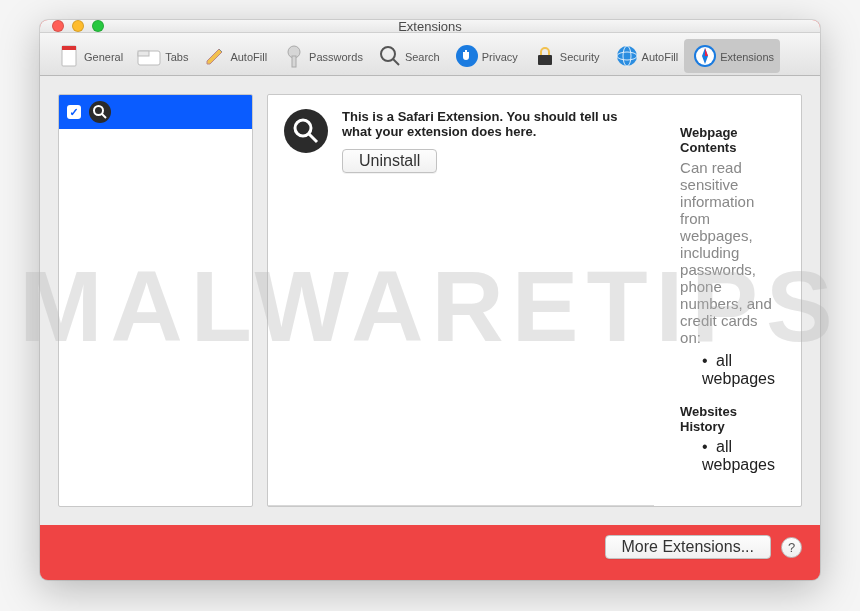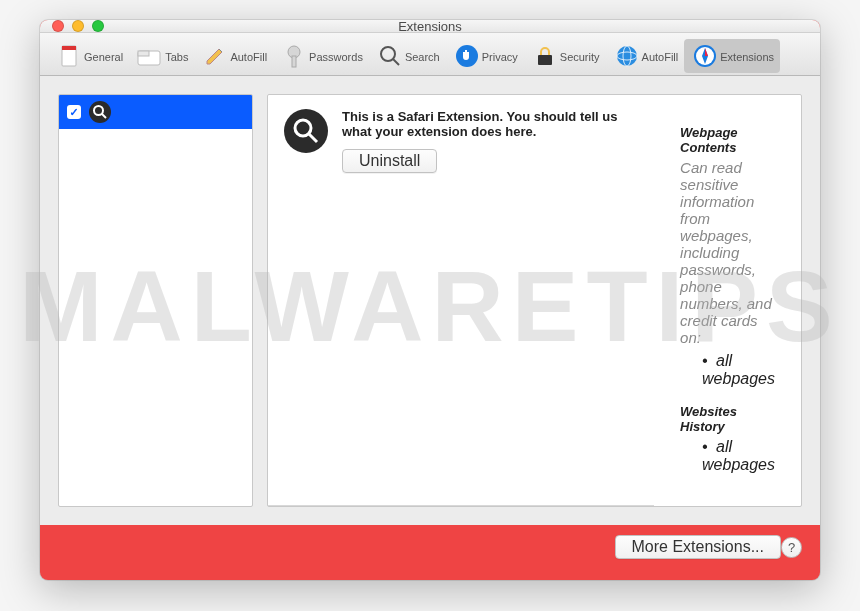--- a/index.html
+++ b/index.html
@@ -160,21 +160,20 @@
       padding: 2px 16px;
       font-size: 16px;
       color: #333;
       cursor: pointer;
       box-shadow: 0 1px 0 rgba(0,0,0,0.05);
       text-align: right;
     }
     .main-body {
       padding: 30px 26px 16px;
       flex: 1;
-      font-style: italic;
     }
     .section-title {
       font-size: 13px;
       font-weight: 700;
       color: #222;
       margin-bottom: 4px;
     }
     .section-sub {
       font-size: 15px;
       color: #888;
@@ -187,20 +186,21 @@
       margin-bottom: 16px;
     }
     .bullet::before {
       content: "• ";
       margin-right: 4px;
     }
     .footer {
       display: flex;
       justify-content: flex-end;
       align-items: center;
+      gap: 10px;
       padding: 10px 18px 24px;
     }
     .help {
       width: 21px; height: 21px;
       border-radius: 50%;
       border: 1px solid #bcbcbc;
       background: linear-gradient(#fdfdfd,#eee);
       font-size: 13px;
       color: #555;
       display: flex; align-items: center; justify-content: center;

